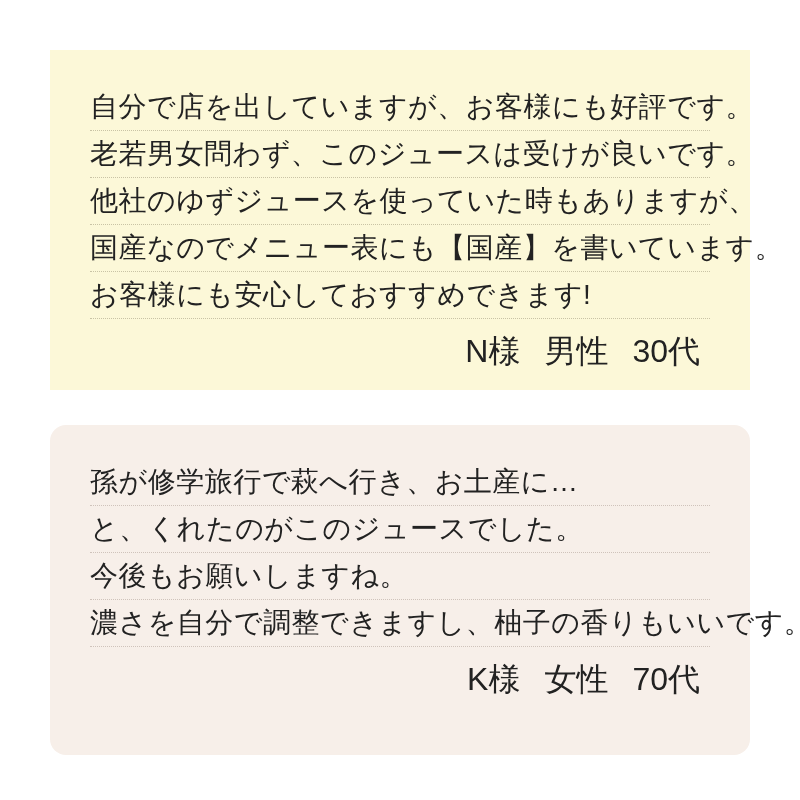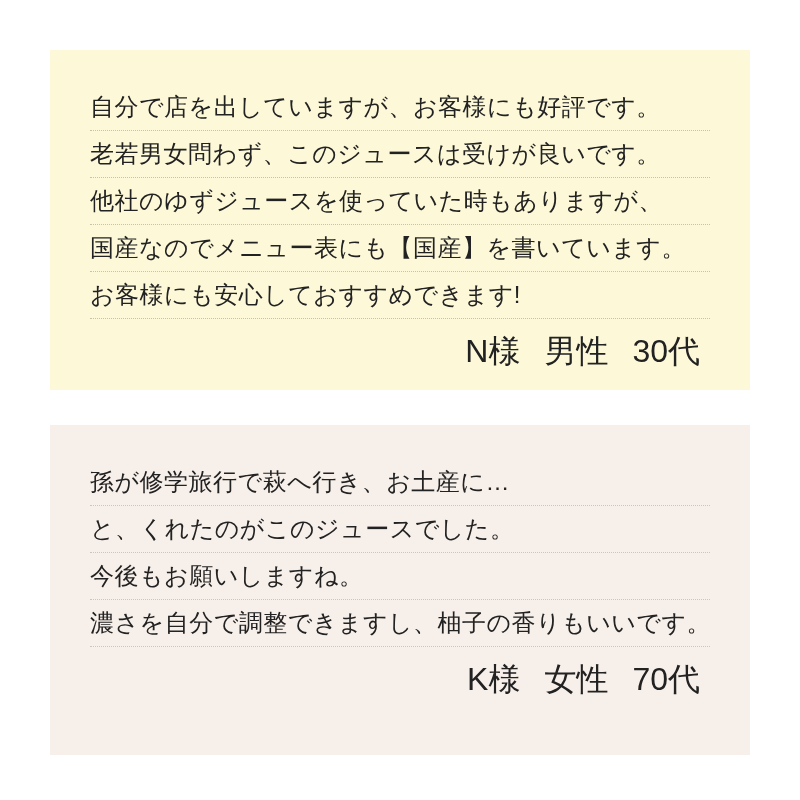--- a/index.html
+++ b/index.html
@@ -30,24 +30,25 @@
   .testimonial.card-1 {
     top: 50px;
     height: 340px;
     background: #fcf8d8;
   }
 
   .testimonial.card-2 {
     top: 425px;
     height: 330px;
     background: #f7efe9;
+    border-radius: 16px;
   }
 
   .line {
-    font-size: 24px;
+    font-size: 28px;
     line-height: 46px;
     height: 46px;
     color: #222222;
     letter-spacing: 0.5px;
     white-space: nowrap;
     border-bottom: 1px dotted #c9c3a5;
   }
 
   .card-2 .line {
     border-bottom: 1px dotted #cfc3bb;

